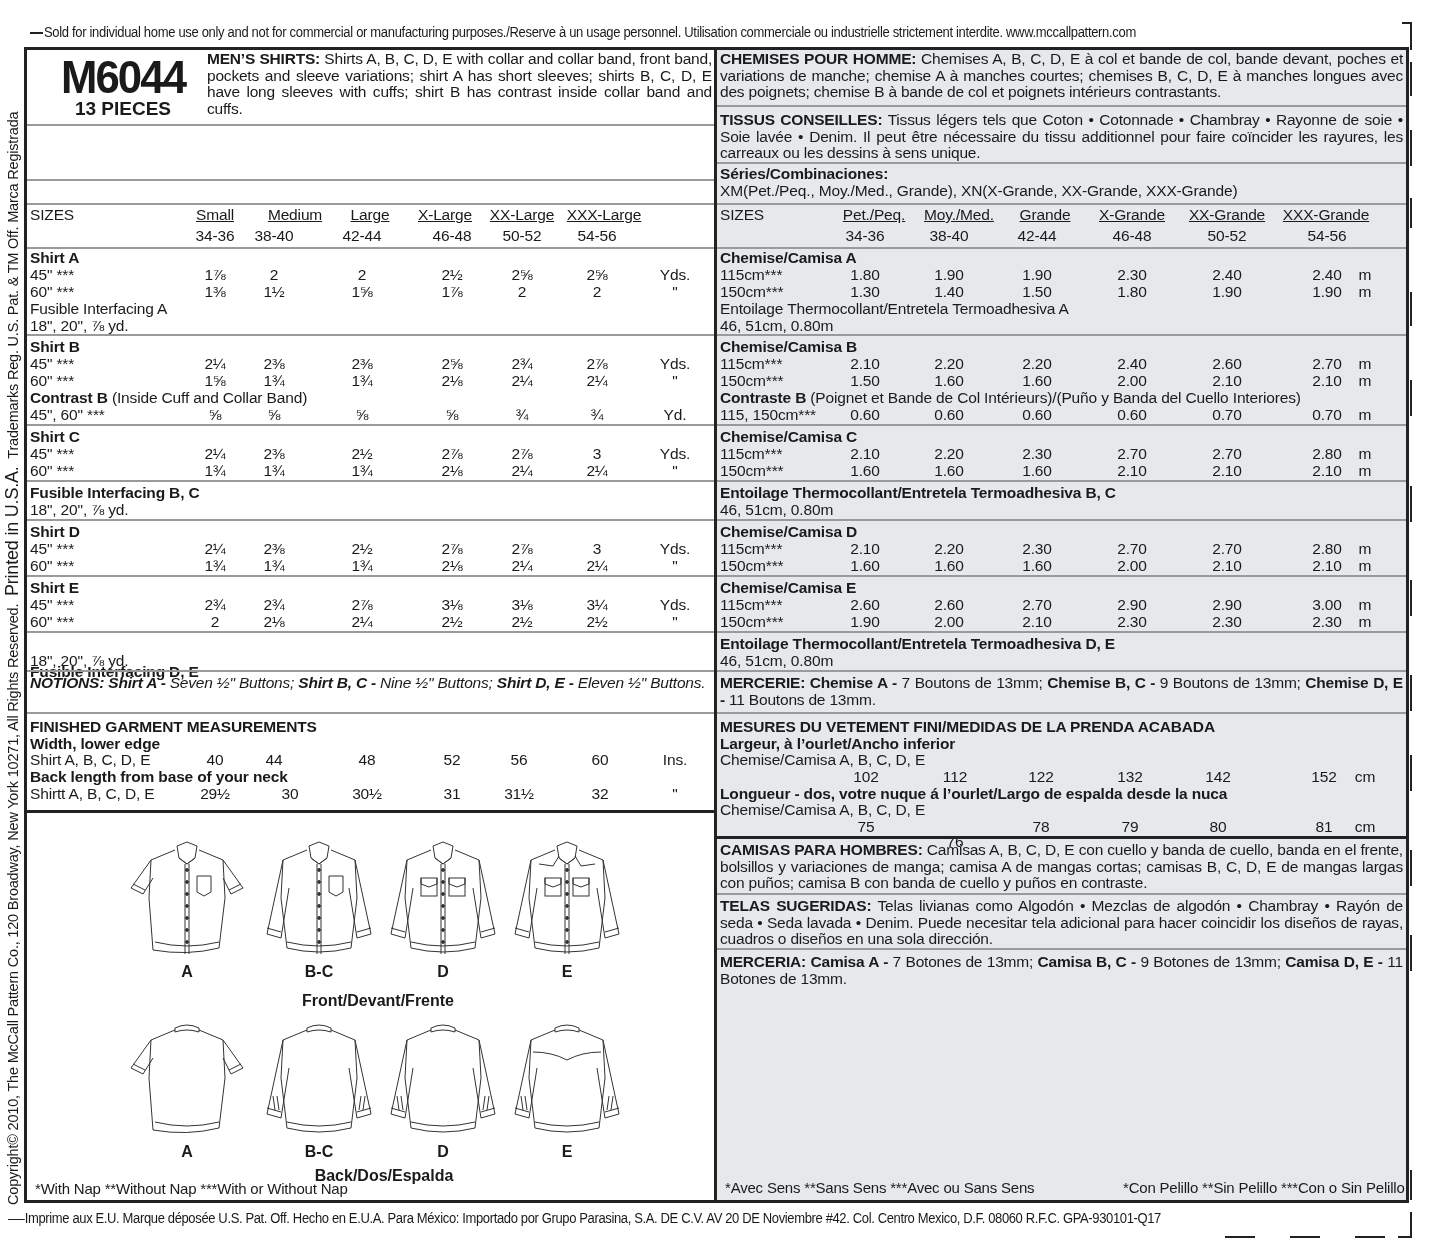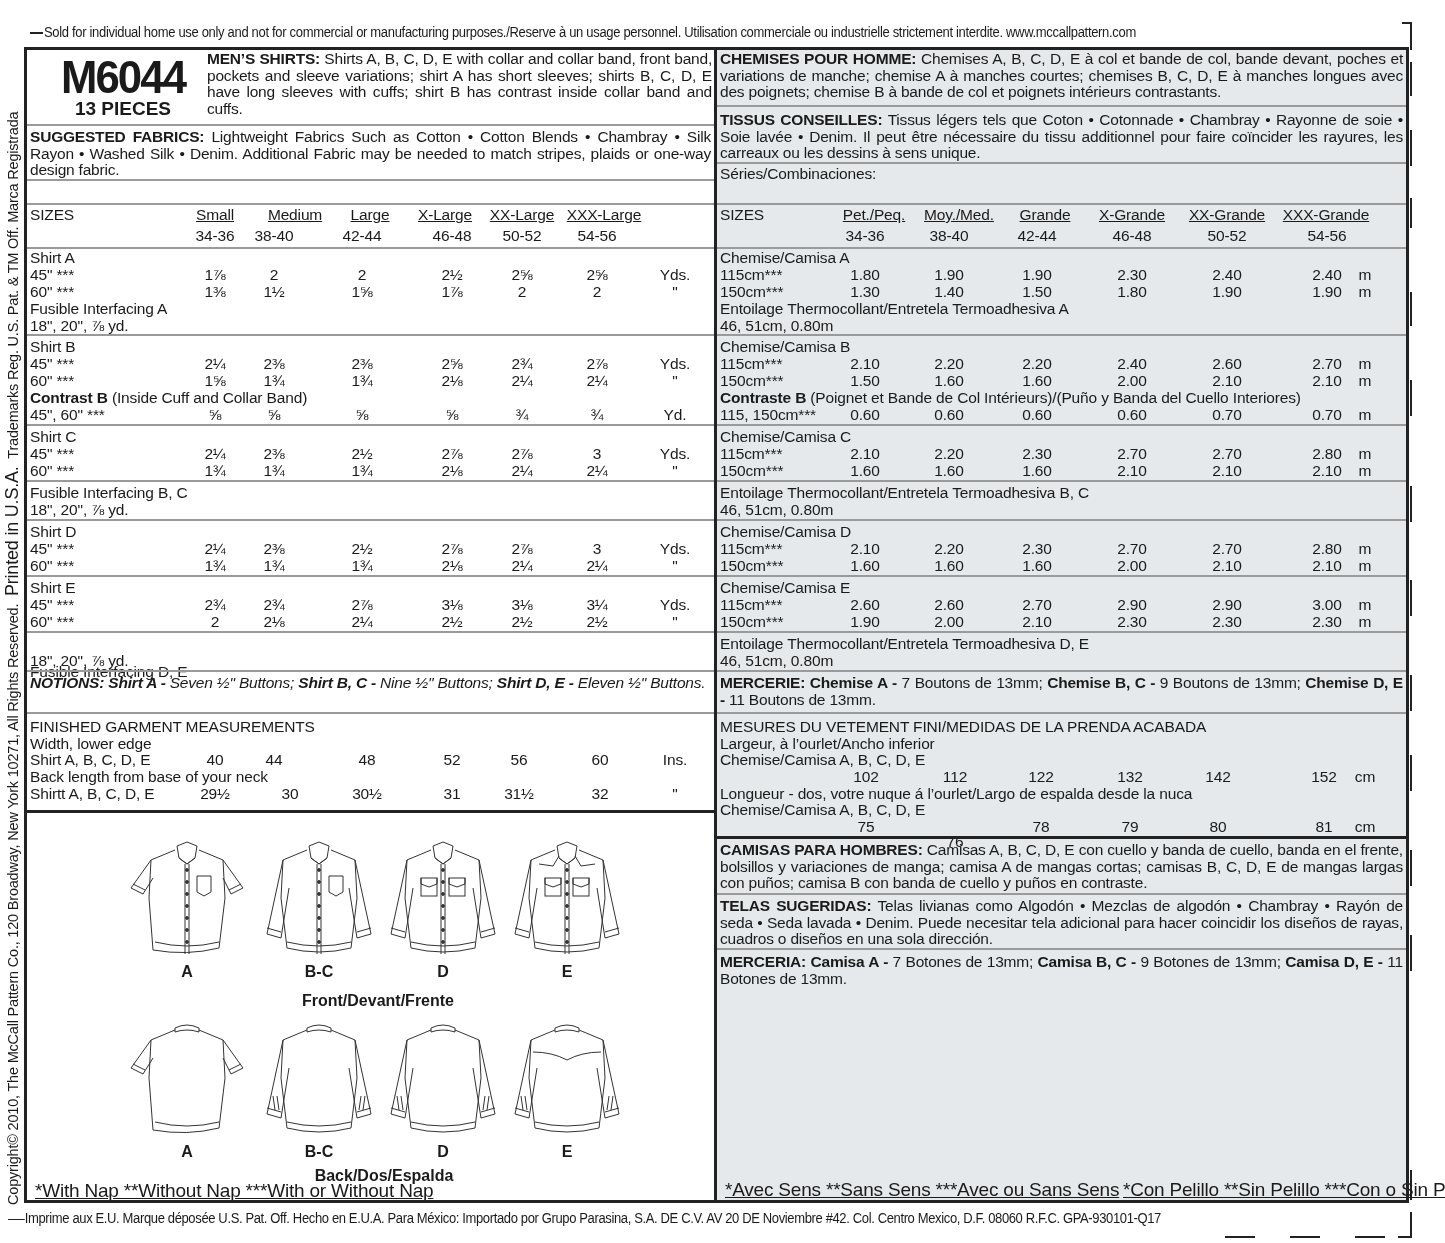--- a/index.html
+++ b/index.html
@@ -19,34 +19,34 @@
   .side-text .big { font-size: 18px; }
 
   .frame { position: absolute; left: 24px; top: 47px; width: 1385px; height: 1156px; border: 3px solid #222; }
   .col-left { position: absolute; left: 27px; top: 50px; width: 687px; height: 1150px; background: #ffffff; }
   .col-right { position: absolute; left: 717px; top: 50px; width: 689px; height: 1150px; background: #e5e9ec; }
   .col-divider { position: absolute; left: 714px; top: 50px; width: 3px; height: 1150px; background: #222; }
   .hr { position: absolute; left: 0; right: 0; height: 2px; background: #9a9a9a; }
   .hr.thick { height: 3px; background: #222; }
 
   .t { position: absolute; font-size: 15.5px; line-height: 16.7px; white-space: nowrap; letter-spacing: -0.15px; }
-  .b { font-weight: normal; }
+  .b { font-weight: bold; }
   .para { position: absolute; left: 3px; right: 3px; font-size: 15.5px; line-height: 16.7px; text-align: justify; letter-spacing: -0.2px; }
   .para b { font-weight: bold; }
 
   .logo { position: absolute; left: 16px; top: 5px; width: 160px; text-align: center; }
   .logo .num { font-size: 46px; font-weight: bold; line-height: 44px; letter-spacing: -2px; display: block; transform: scaleX(0.95); }
   .logo .pieces { font-size: 19px; font-weight: bold; line-height: 20px; display: block; }
 
   .u { text-decoration: underline; }
 
   .illus { position: absolute; left: 0; top: 760px; width: 687px; height: 390px; }
   .shirt { position: absolute; }
   .view-label { position: absolute; font-size: 16px; font-weight: bold; white-space: nowrap; }
-  .fn { position: absolute; font-size: 19px; white-space: nowrap; letter-spacing: -0.2px; text-decoration: underline; }
+  .fn { position: absolute; font-size: 15px; white-space: nowrap; letter-spacing: -0.2px; }
 </style>
 </head>
 <body>
 
 <div class="top-legal"><span class="lead"></span><span>Sold for individual home use only and not for commercial or manufacturing purposes./Reserve à un usage personnel. Utilisation commerciale ou industrielle strictement interdite. www.mccallpattern.com</span></div>
 <div class="corner-tr-h"></div>
 <div class="dash-right" style="top:22px;height:28px;"></div>
 <div class="dash-right" style="top:62px;height:34px;"></div>
 <div class="dash-right" style="top:130px;height:36px;"></div>
 <div class="dash-right" style="top:198px;height:30px;"></div>
@@ -65,21 +65,20 @@
 
 <div class="col-left">
 
   <div class="logo">
     <span class="num">M6044</span>
     <span class="pieces">13 PIECES</span>
   </div>
   <div class="para" style="left:180px; top:1px; right:2px;"><b>MEN’S SHIRTS:</b><span> Shirts A, B, C, D, E with collar and collar band, front band, pockets and sleeve variations; shirt A has short sleeves; shirts B, C, D, E have long sleeves with cuffs; shirt B has contrast inside collar band and cuffs.</span></div>
   <div class="hr" style="top:74px;"></div>
 
-  <div class="para" style="top:79px;"><b>SUGGESTED FABRICS:</b><span> Lightweight Fabrics Such as Cotton • Cotton Blends • Chambray • Silk Rayon • Washed Silk • Denim. Additional Fabric may be needed to match stripes, plaids or one-way design fabric.</span></div>
   <div class="hr" style="top:129px;"></div>
 
   <div class="hr" style="top:153px;"></div>
 
   <div id="en-sizes">
       <div class="t" style="left:3px; top:157px;">SIZES</div>
       <div class="t u" style="left:188px; top:157px; transform:translateX(-50%);">Small</div>
       <div class="t" style="left:188px; top:178px; transform:translateX(-50%);">34-36</div>
       <div class="t u" style="left:268px; top:157px; transform:translateX(-50%);">Medium</div>
       <div class="t" style="left:247px; top:178px; transform:translateX(-50%);">38-40</div>
@@ -374,20 +373,21 @@
 <div class="col-divider"></div>
 
 <div class="col-right">
   <div class="para" style="top:1px;"><b>CHEMISES POUR HOMME:</b><span> Chemises A, B, C, D, E à col et bande de col, bande devant, poches et variations de manche; chemise A à manches courtes; chemises B, C, D, E à manches longues avec des poignets; chemise B à bande de col et poignets intérieurs contrastants.</span></div>
   <div class="hr" style="top:55px;"></div>
 
   <div class="para" style="top:62px;"><b>TISSUS CONSEILLES:</b><span> Tissus légers tels que Coton • Cotonnade • Chambray • Rayonne de soie • Soie lavée • Denim. Il peut être nécessaire du tissu additionnel pour faire coïncider les rayures, les carreaux ou les dessins à sens unique.</span></div>
   <div class="hr" style="top:112px;"></div>
 
   <div class="t b" style="left:3px; top:116px;">Séries/Combinaciones:</div>
+  <div class="t" style="left:3px; top:133px;">XM(Pet./Peq., Moy./Med., Grande), XN(X-Grande, XX-Grande, XXX-Grande)</div>
   <div class="hr" style="top:153px;"></div>
 
   <div id="fr-sizes">
       <div class="t" style="left:3px; top:157px;">SIZES</div>
       <div class="t u" style="left:157px; top:157px; transform:translateX(-50%);">Pet./Peq.</div>
       <div class="t" style="left:148px; top:178px; transform:translateX(-50%);">34-36</div>
       <div class="t u" style="left:242px; top:157px; transform:translateX(-50%);">Moy./Med.</div>
       <div class="t" style="left:232px; top:178px; transform:translateX(-50%);">38-40</div>
       <div class="t u" style="left:328px; top:157px; transform:translateX(-50%);">Grande</div>
       <div class="t" style="left:320px; top:178px; transform:translateX(-50%);">42-44</div>

